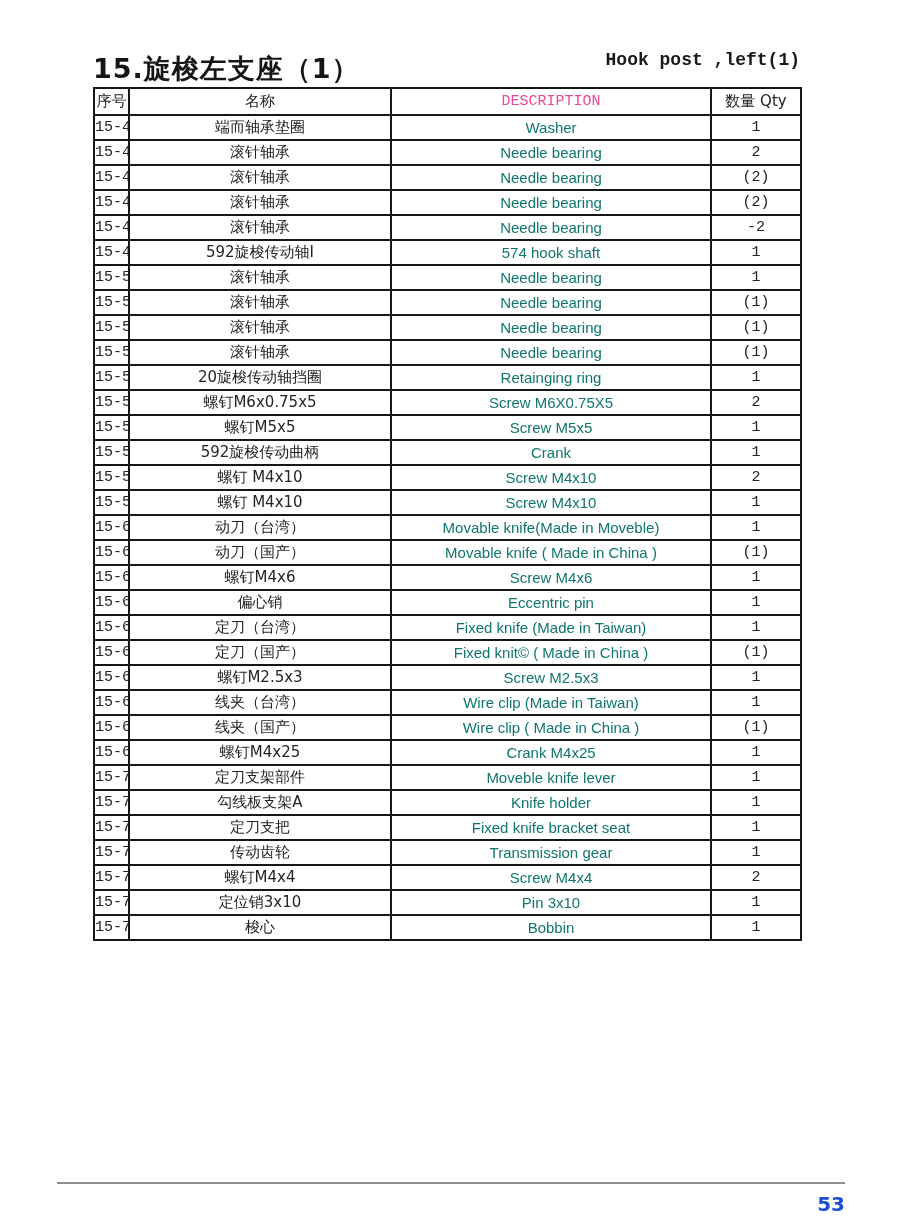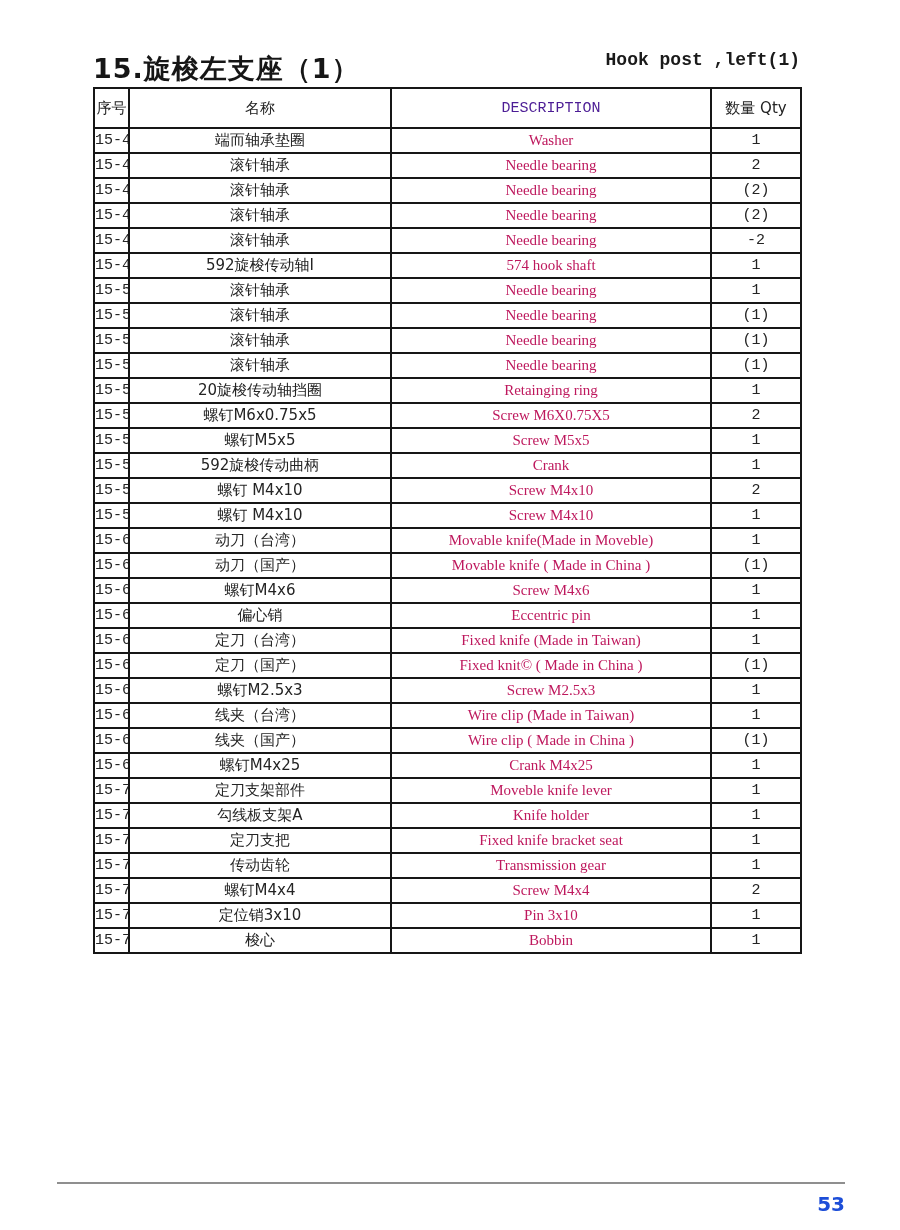--- a/index.html
+++ b/index.html
@@ -30,34 +30,34 @@
 
   table.parts {
     position: absolute; left: 93px; top: 87px; width: 707px;
     border-collapse: collapse; table-layout: fixed;
   }
   table.parts th, table.parts td {
     border: 2px solid #161616;
     text-align: center; vertical-align: middle;
     overflow: hidden; white-space: nowrap;
   }
-  table.parts th { height: 40px; font-weight: normal; }
+  table.parts th { height: 27px; font-weight: normal; }
   table.parts td { height: 25px; }
 
   col.c-no   { width: 35px;  }
   col.c-name { width: 262px; }
   col.c-desc { width: 320px; }
   col.c-qty  { width: 90px;  }
 
   .cn { font-family: "DejaVu Sans", sans-serif; font-size: 15px; color: #222; }
-  .mono { font-family: "Liberation Mono", "DejaVu Sans Mono", monospace; font-size: 15px; color: #4c1d95; }
+  .mono { font-family: "Liberation Mono", "DejaVu Sans Mono", monospace; font-size: 15px; color: #ec4899; }
 
   td.col-no, td.col-qty { font-family: "Liberation Mono", "DejaVu Sans Mono", monospace; font-size: 15px; color: #242424; }
   td.col-name { font-family: "DejaVu Sans", sans-serif; font-size: 15px; color: #242424; }
-  td.col-desc { font-family: Liberation Serif, serif; font-size: 15px; color: #be185d; }
+  td.col-desc { font-family: Liberation Sans, sans-serif; font-size: 15px; color: #0f766e; }
 
   .footer-rule {
     position: absolute; left: 57px; top: 1182px;
     width: 788px; height: 2px; background: #8f8f8f;
   }
   .page-number {
     position: absolute; right: 55px; top: 1192px;
     font-family: "DejaVu Sans", sans-serif;
     font-weight: bold; font-size: 20px; color: #1d4ed8;
   }

